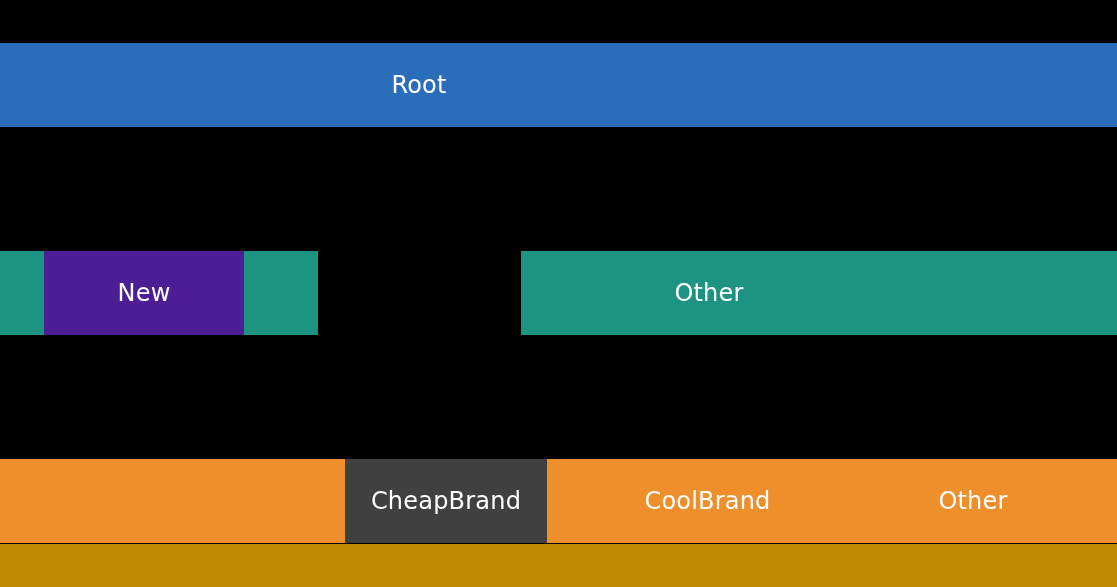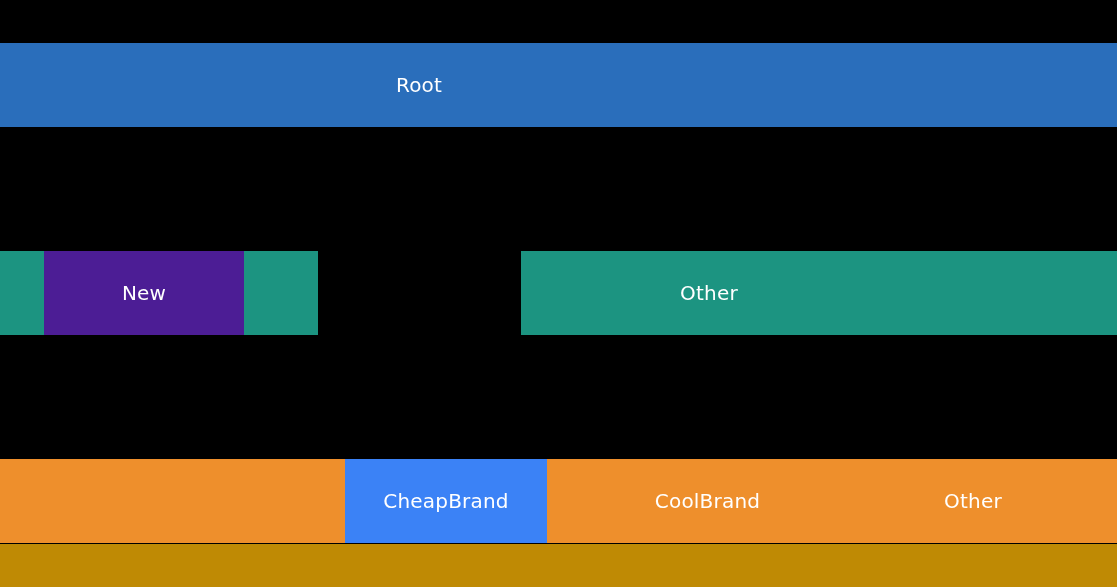--- a/index.html
+++ b/index.html
@@ -29,21 +29,21 @@
     height: 100%;
     box-sizing: border-box;
     display: flex;
     align-items: center;
     justify-content: center;
     overflow: hidden;
     line-height: 1;
   }
   .node-label {
     color: #ffffff;
-    font-size: 20px;
+    font-size: 24px;
     font-family: "DejaVu Sans", sans-serif;
     white-space: nowrap;
     letter-spacing: 0.2px;
     text-align: center;
     pointer-events: none;
   }
   
 </style>
 </head>
 <body>
@@ -63,21 +63,21 @@
       </div>
       <div class="node" style="left: 244px; width: 74px; background: rgb(28, 148, 129);"></div>
       <div class="node" style="left: 521px; width: 87px; background: rgb(28, 148, 129);"></div>
       <div class="node" style="left: 608px; width: 202px; background: rgb(28, 148, 129);">
         <span class="node-label">Other</span>
       </div>
       <div class="node" style="left: 810px; width: 307px; background: rgb(28, 148, 129);"></div>
     </div>
     <div class="level-row" style="top: 459px; height: 84px;">
       <div class="node" style="left: 0px; width: 345px; background: rgb(238, 143, 44);"></div>
-      <div class="node" style="left: 345px; width: 202px; background: #3b82f6;">
+      <div class="node" style="left: 345px; width: 202px; background: #404040;">
         <span class="node-label">CheapBrand</span>
       </div>
       <div class="node" style="left: 547px; width: 60px; background: rgb(238, 143, 44);"></div>
       <div class="node" style="left: 607px; width: 201px; background: rgb(238, 143, 44);">
         <span class="node-label">CoolBrand</span>
       </div>
       <div class="node" style="left: 808px; width: 64px; background: rgb(238, 143, 44);"></div>
       <div class="node" style="left: 872px; width: 202px; background: rgb(238, 143, 44);">
         <span class="node-label">Other</span>
       </div>

